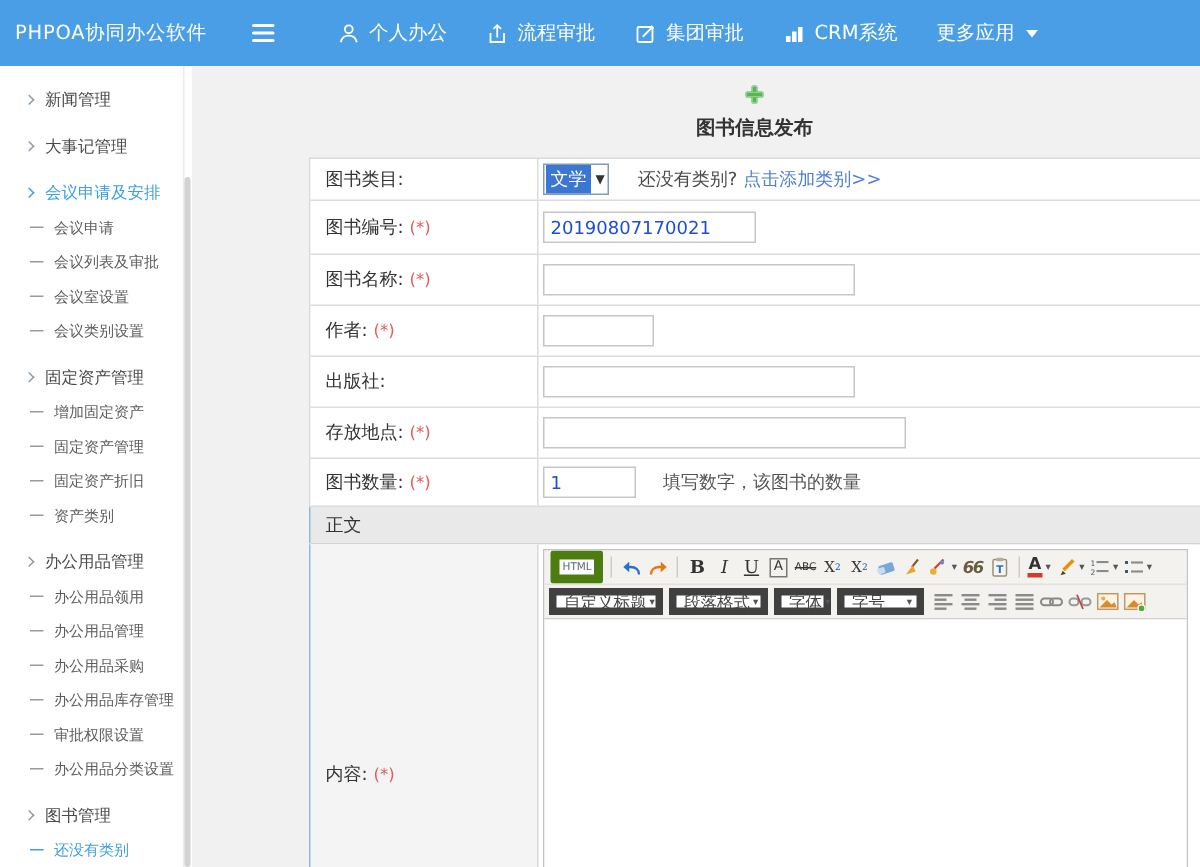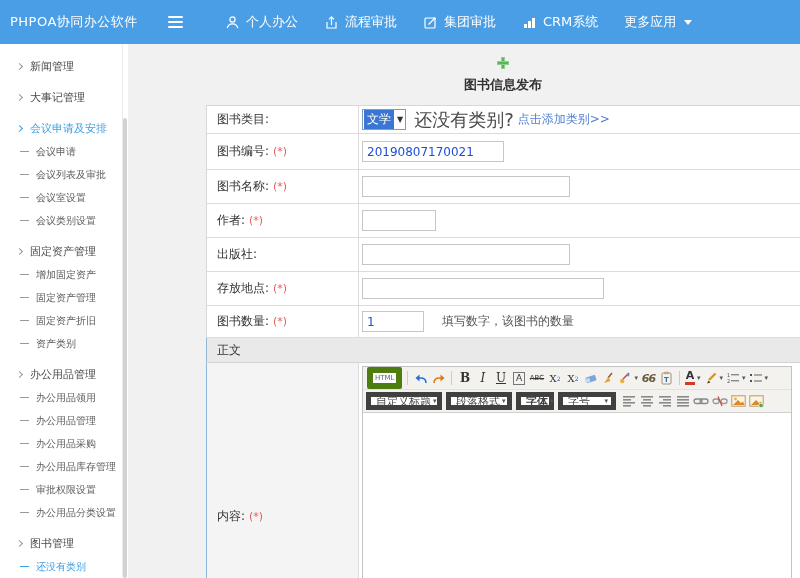--- a/index.html
+++ b/index.html
@@ -40,21 +40,21 @@
   .frow { display:flex; border-bottom:1px solid #dcdcdc; background:#fff; }
   .flabel { flex:0 0 152px; width:152px; border-right:1px solid #dcdcdc; display:flex; align-items:center; padding-left:10px; font-size:12px; color:#333; gap:4px; }
   .req { color:#e45b5b; font-size:11px; }
   .fval { flex:1; display:flex; align-items:center; padding-left:3px; font-size:12px; color:#444; }
   .r-cat { height:28px; } .r-no { height:36px; } .r-std { height:34px; } .r-qty { height:32px; }
   .txt { border:1px solid #c6c6c6; height:21px; font-size:12px; padding:0 4px; color:#1d4ed8; font-family:inherit; background:#fff; }
   .w-no{width:142px;} .w-name{width:208px;} .w-auth{width:74px;} .w-pub{width:208px;} .w-loc{width:242px;} .w-qty{width:62px;}
   .cat-select { display:flex; align-items:center; border:1px solid #7f9db9; background:#fff; height:21px; padding:1px 2px 1px 1px; cursor:pointer; }
   .cat-val { background:#3b77d2; color:#fff; font-size:12px; padding:1px 3px; }
   .cat-arrow { font-size:8px; color:#333; margin-left:3px; }
-  .cat-hint { margin-left:8px; color:#4a4a4a; font-size:18px; }
+  .cat-hint { margin-left:19px; color:#4a4a4a; font-size:12px; }
   .cat-link { margin-left:4px; color:#4f7fd0; font-size:12px; cursor:pointer; text-decoration:none; }
   .qty-hint { margin-left:18px; color:#555; font-size:12px; }
   .r-section { height:25px; background:#e9e9e9; display:flex; align-items:center; padding-left:10px; font-size:12px; color:#333; border-bottom:1px solid #d4d4d4; position:relative; }
   .r-content { height:306px; border-bottom:none; position:relative; }
   .r-content::before,.r-section::before { content:""; position:absolute; left:-1px; top:0; bottom:0; width:1px; background:#8fb9dc; }
   .r-content .flabel { background:#f4f4f4; }
   .r-content .fval { align-items:flex-start; padding-top:3px; }
   
   .editor { width:430px; border:1px solid #c3c3c3; background:#fff; height:300px; display:flex; flex-direction:column; }
   .etb { display:flex; align-items:center; background:#f3f2ee; padding:2px 3px; gap:1px; height:23px; flex:0 0 23px; border-bottom:1px solid #e2e1dd; overflow:hidden; white-space:nowrap; }
@@ -67,21 +67,21 @@
   .g-u { font-family:"DejaVu Serif","Liberation Serif",serif; text-decoration:underline; font-size:12px; }
   .g-box { border:1px solid #777; font-size:9px; padding:0 2px; line-height:11px; }
   .g-strike { font-size:7px; text-decoration:line-through; letter-spacing:0; }
   .g-supsub { font-size:10px; font-family:"DejaVu Serif","Liberation Serif",serif; }
   .g-supsub sup,.g-supsub sub { font-size:6px; color:#1a57a8; }
   .g-quote { font-weight:bold; font-style:italic; font-size:11px; color:#6b5b3e; letter-spacing:-1px; }
   .caret-s { font-size:7px; color:#555; margin-left:2px; }
   .g-A { font-weight:bold; font-size:11px; line-height:10px; display:flex; flex-direction:column; align-items:center; }
   .g-A i { display:block; width:10px; height:3px; background:#d23a2a; margin-top:1px; }
   .esel { display:flex; align-items:center; justify-content:space-between; background:#fff; border:5px solid #404040; height:18px; font-size:11px; color:#444; padding:0 3px 0 5px; margin-right:3px; cursor:pointer; white-space:nowrap; }
-  .w-title{width:76px;} .w-para{width:66px;} .w-font{width:38px;font-weight:bold;} .w-size{width:58px;}
+  .w-title{width:76px;} .w-para{width:66px;} .w-font{width:38px;} .w-size{width:58px;}
   .econtent { flex:1; background:#fff; }
 </style>
 </head>
 <body>
 
 <div class="topbar">
   <div class="brand">PHPOA协同办公软件</div>
   <div class="hamburger">
       <i></i>
       <i></i>

